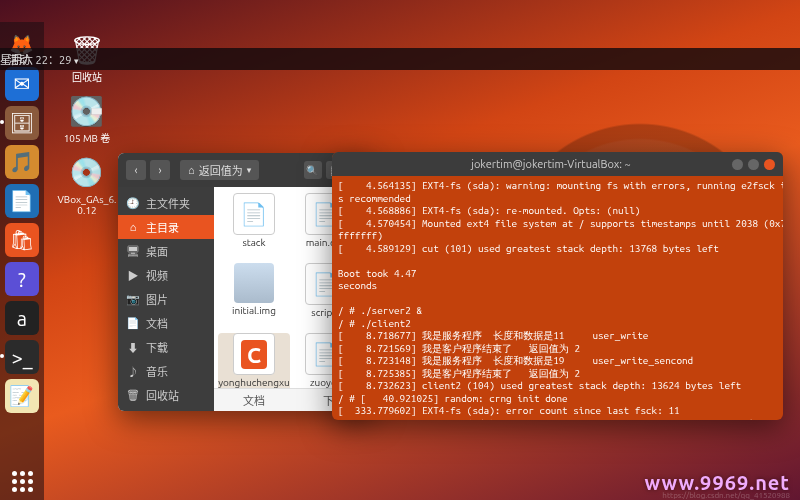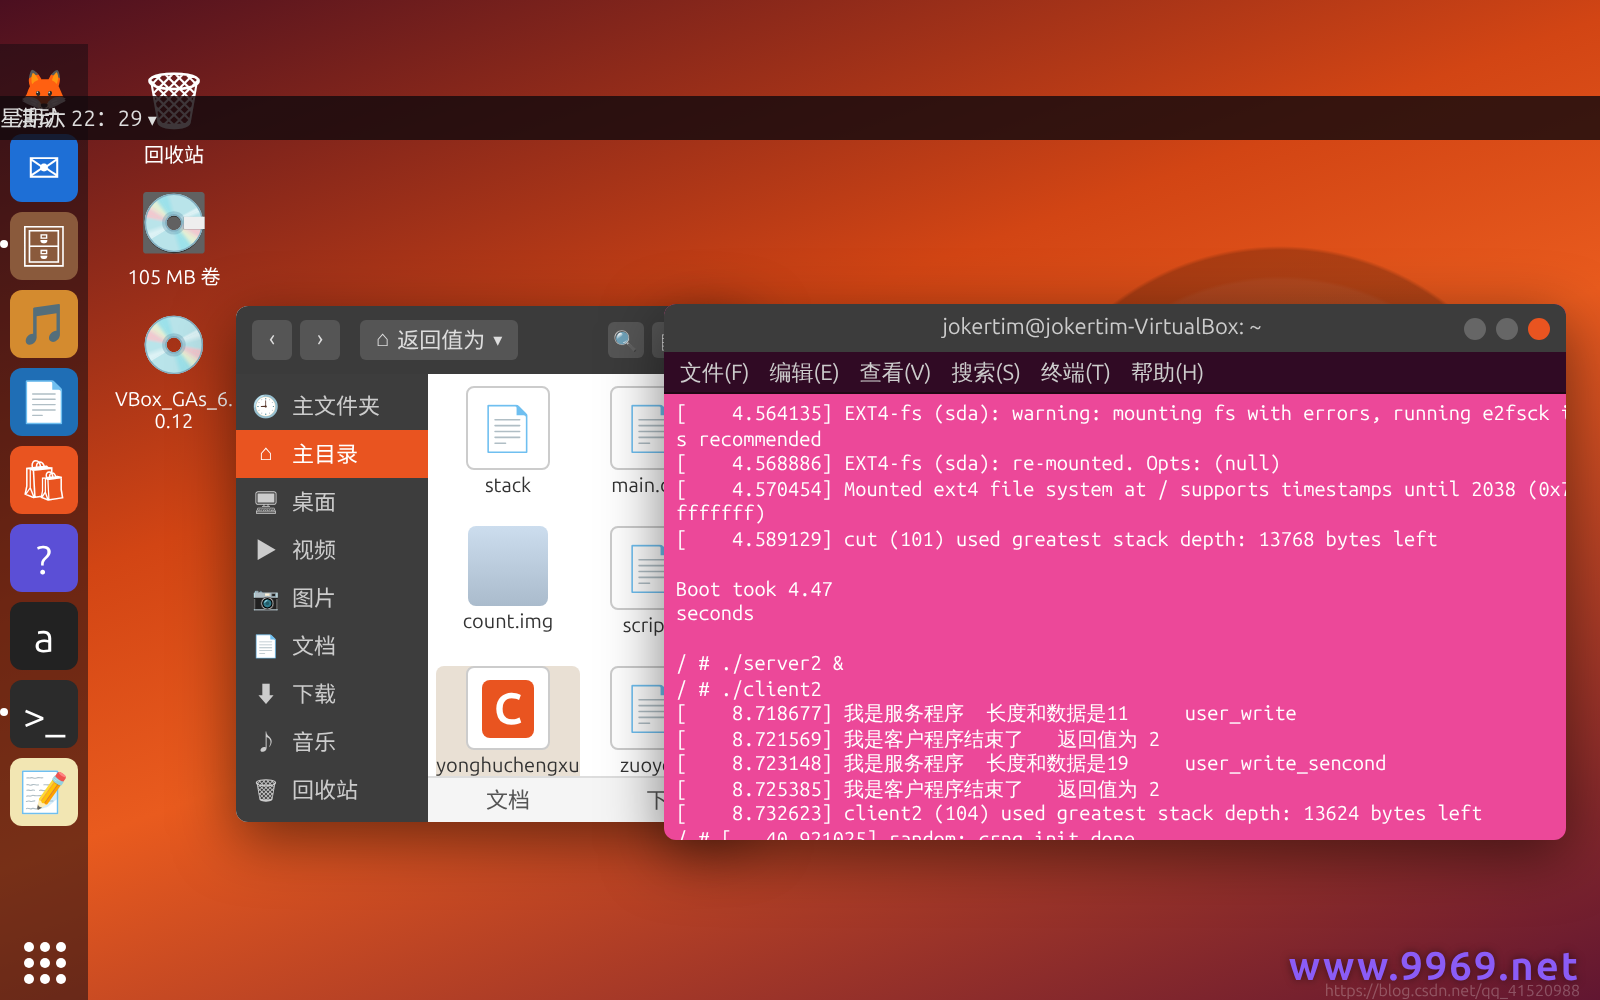--- a/index.html
+++ b/index.html
@@ -94,31 +94,31 @@
   .ficon .fg.file{ background:#fff; border:1px solid #ccc;}
   .ficon .fg.img{ background:linear-gradient(#cde,#abc);}
   .ficon .fg.c{ background:#fff;border:1px solid #ccc;}
   .ficon .fg.c span{background:#e95420;color:#fff;border-radius:4px;padding:2px 6px;font-weight:bold;}
   .ficon .lbl{line-height:1.1; word-break:break-word;}
   .files .foot{ position:absolute; bottom:0; left:96px; right:0; display:flex; border-top:1px solid #ddd; background:#f5f5f5;}
   .files .foot div{ flex:1; text-align:center; font-size:11px; padding:3px 0; color:#555;}
   
   .term {
     top:152px; left:332px; width:451px; height:268px; z-index:46;
-    background:#ec4899; color:#eee; font-family:"Ubuntu Mono","DejaVu Sans Mono",monospace; font-size:10px;
+    background:#c2410c; color:#eee; font-family:"Ubuntu Mono","DejaVu Sans Mono",monospace; font-size:10px;
   }
   .term .thdr{ height:24px; background:#3c3c3c; display:flex; align-items:center; padding:0 8px; font-family:"Ubuntu",sans-serif; font-size:11px; color:#ccc;}
   .term .thdr .ttl{flex:1;text-align:center;}
   .term .thdr .wbtns{display:flex;gap:5px;}
   .term .thdr .wbtns span{width:11px;height:11px;border-radius:50%;background:#666;display:inline-block;}
   .term .thdr .wbtns span.cl{background:#e95420;}
   .term .tmenu{ height:20px; background:#300a24; display:flex; align-items:center; gap:10px; padding:0 8px; font-family:"Ubuntu",sans-serif; font-size:11px; color:#ccc; border-bottom:1px solid #200715;}
   .term .tout{ padding:4px 6px; white-space:pre; line-height:1.25; overflow:hidden; color:#fff;}
   
-  .wm{ position:absolute; right:10px; bottom:6px; color:#8b5cf6; font-size:20px; font-weight:bold; letter-spacing:1px; text-shadow:0 0 4px rgba(0,0,0,0.5);}
+  .wm{ position:absolute; right:10px; bottom:6px; color:#f0abfc; font-size:20px; font-weight:bold; letter-spacing:1px; text-shadow:0 0 4px rgba(0,0,0,0.5);}
   .wm2{ position:absolute; right:10px; bottom:0px; color:rgba(255,255,255,0.25); font-size:8px;}
 </style>
 </head>
 <body>
 
 <div class="desktop"></div>
 
 <div class="topbar">
   <span>活动</span>
   <div class="center">
@@ -229,21 +229,21 @@
         <div class="ficon">
           <div class="fg file">📄</div>
           <div class="lbl">stack</div>
         </div>
         <div class="ficon">
           <div class="fg file">📄</div>
           <div class="lbl">main.cpp</div>
         </div>
         <div class="ficon">
           <div class="fg img"></div>
-          <div class="lbl">count.img</div>
+          <div class="lbl">initial.img</div>
         </div>
         <div class="ficon">
           <div class="fg file">📄</div>
           <div class="lbl">scripts</div>
         </div>
         <div class="ficon sel">
           <div class="fg c">
             <span>C</span>
           </div>
           <div class="lbl">yonghuchengxu2.c</div>
@@ -263,28 +263,20 @@
 <div class="win term">
   <div class="thdr">
     <span style="width:30px;"></span>
     <div class="ttl">jokertim@jokertim-VirtualBox: ~</div>
     <div class="wbtns">
       <span></span>
       <span></span>
       <span class="cl"></span>
     </div>
   </div>
-  <div class="tmenu" id="term-menu">
-      <span>文件(F)</span>
-      <span>编辑(E)</span>
-      <span>查看(V)</span>
-      <span>搜索(S)</span>
-      <span>终端(T)</span>
-      <span>帮助(H)</span>
-    </div>
   <div class="tout" id="term-out">[    4.564135] EXT4-fs (sda): warning: mounting fs with errors, running e2fsck i
 s recommended
 [    4.568886] EXT4-fs (sda): re-mounted. Opts: (null)
 [    4.570454] Mounted ext4 file system at / supports timestamps until 2038 (0x7
 fffffff)
 [    4.589129] cut (101) used greatest stack depth: 13768 bytes left
 
 Boot took 4.47
 seconds
 

